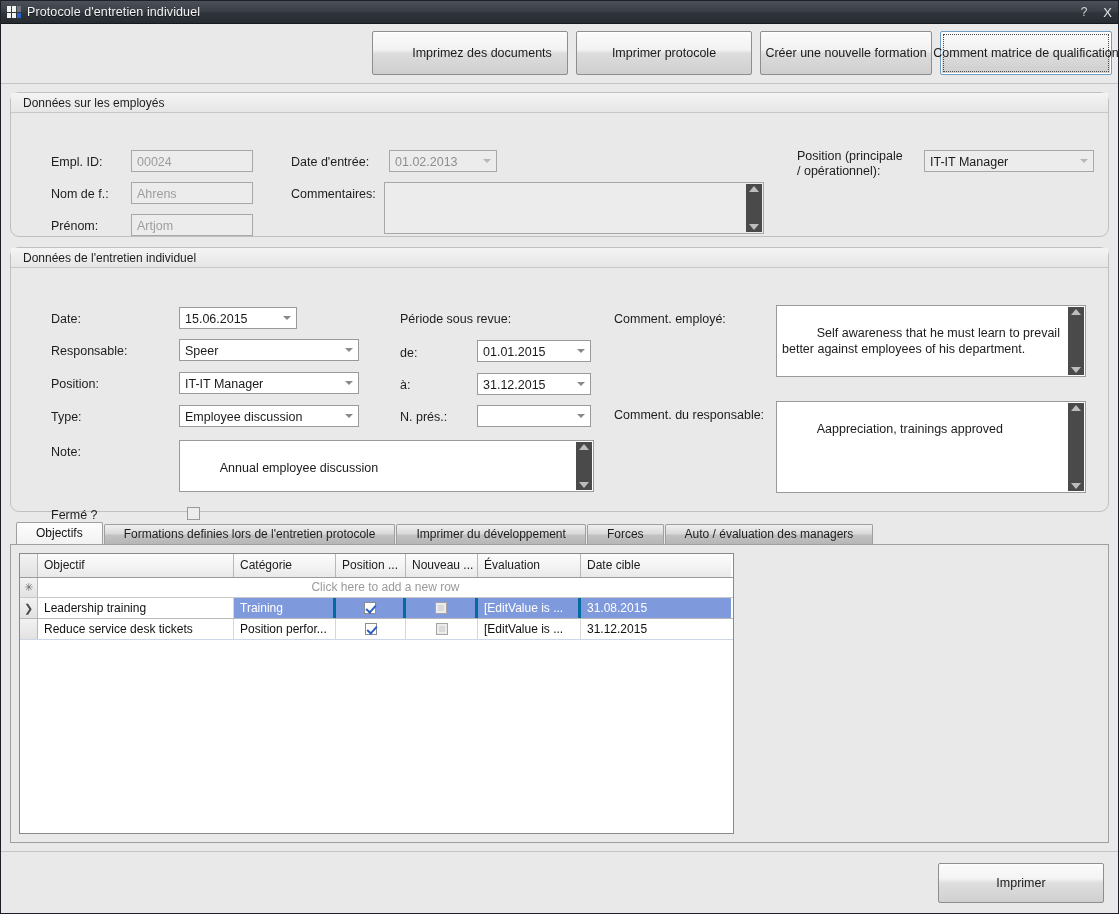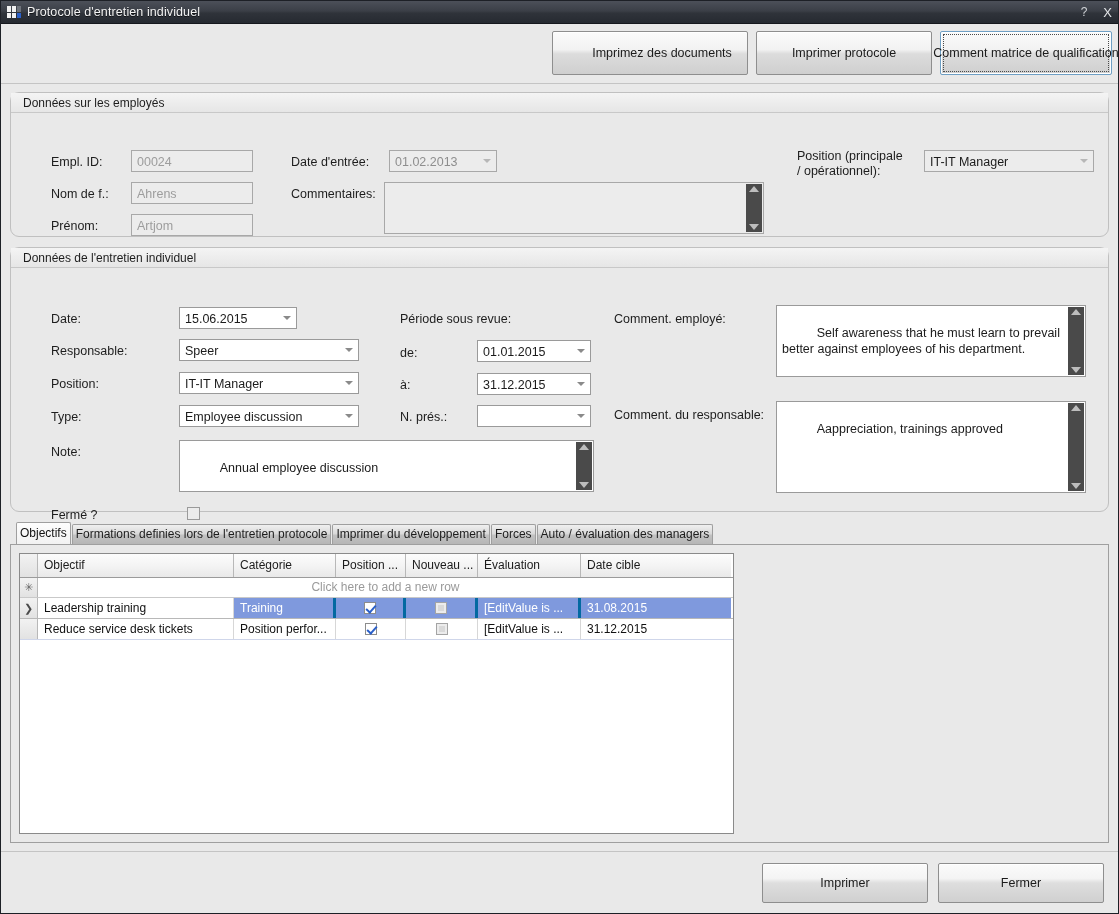--- a/index.html
+++ b/index.html
@@ -140,21 +140,21 @@
     position:absolute;width:13px;height:13px;box-sizing:border-box;
     border:1px solid #9a9a9a;background:#ececec;
   }
   
   #interview-section{height:265px;margin-bottom:10px;}
   
   .tabwrap{flex:1 1 auto;display:flex;flex-direction:column;min-height:0;margin-bottom:8px;}
   .tabstrip{display:flex;align-items:flex-end;height:22px;padding-left:6px;box-sizing:border-box;}
   .tab{
     box-sizing:border-box;height:20px;line-height:19px;
-    padding:0 3px;font-size:12px;color:#1d1d1d;
+    padding:0 19px;font-size:12px;color:#1d1d1d;
     border:1px solid #9f9f9f;border-bottom:none;
     background:linear-gradient(180deg,#f0f0f0 0%,#d8d8d8 48%,#c2c2c2 52%,#b6b6b6 100%);
     margin-right:1px;white-space:nowrap;cursor:default;
     border-radius:2px 2px 0 0;
   }
   .tab.active{
     height:22px;line-height:21px;
     background:linear-gradient(180deg,#fdfdfd 0%,#f2f2f2 100%);
     border-color:#9f9f9f;color:#111;position:relative;z-index:3;
   }
@@ -239,20 +239,21 @@
     <div class="win-btns">
       <span>?</span>
       <span class="close">X</span>
     </div>
   </div>
 
   <div class="header">
     <div class="toolbar">
       <div class="btn w1">Imprimez des documents</div>
       <div class="btn w2">Imprimer protocole</div>
+      <div class="btn w3">Créer une nouvelle formation</div>
       <div class="btn w3 focus">Comment matrice de qualification</div>
     </div>
   </div>
 
   <div class="body">
 
     <div class="groupbox" id="employee-section">
       <div class="gb-head">Données sur les employés</div>
       <div class="gb-body">
 
@@ -418,16 +419,15 @@
           </div>
 
         </div>
       </div>
     </div>
 
   </div>
 
   <div class="footer">
     <div class="fbtn">Imprimer</div>
-    <div class="fbtn">Fermer</div>
   </div>
 
 </div>
 
 </body></html>

